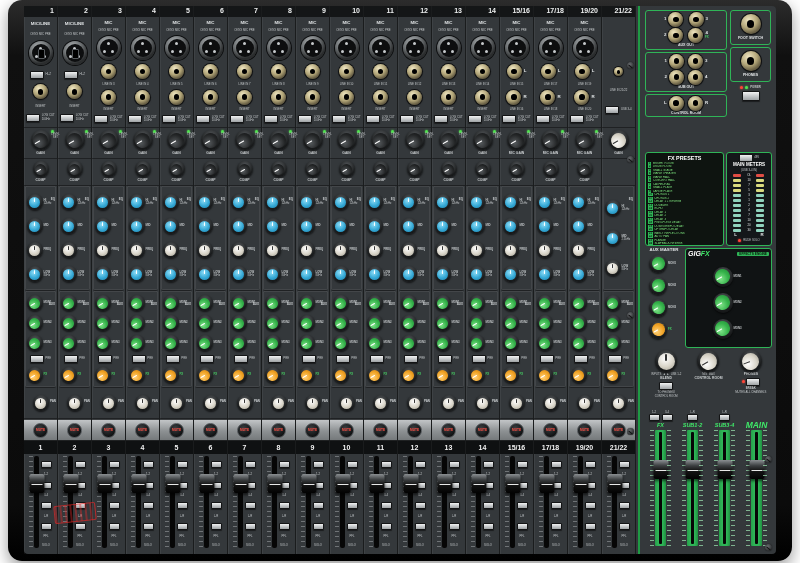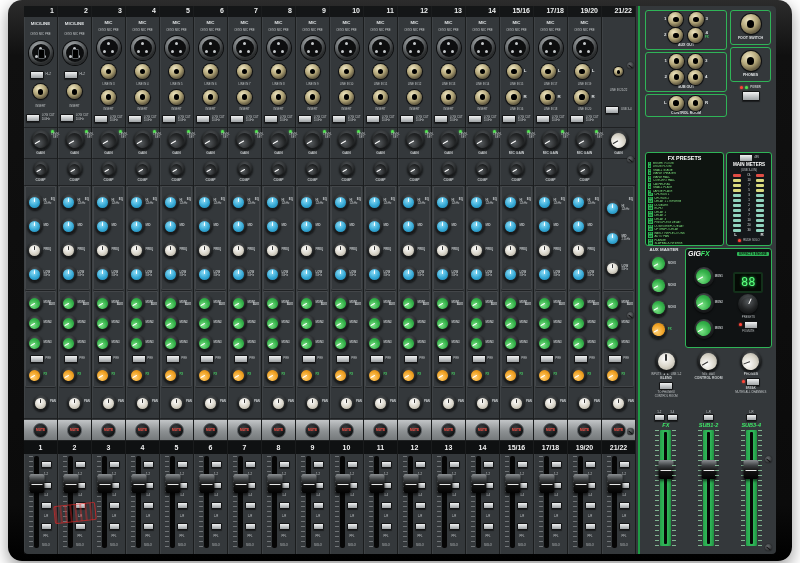--- a/index.html
+++ b/index.html
@@ -3006,32 +3006,20 @@
                 </div>
                 <div class="krow">
                   <div class="knob k20">
                     <div class="cap grn" style="--r:-120deg"></div>
                   </div>
                   <span class="kl">
                     <span class="t2 b">MON3</span>
                   </span>
                 </div>
               </div>
-            <div class="gigR">
-              <div class="seg">88</div>
-              <div class="knob k20">
-                  <div class="cap blk" style="--r:25deg"></div>
-                </div>
-              <div class="t2">PRESETS</div>
-              <div class="swc">
-                <span class="led r"></span>
-                <span class="sw"></span>
-              </div>
-              <div class="t2">FX MUTE</div>
-            </div>
           </div>
         </div>
       </div>
 
       <div class="util">
         <div class="ucol">
           <div class="knob k22">
               <div class="cap wht" style="--r:0deg"></div>
             </div>
           <div class="swc">
@@ -3106,20 +3094,31 @@
             </div>
           </div>
           <div class="mcol">
             <div class="msws">
               <span class="msw">
                 <span class="t2">L-R</span>
                 <span class="sw s"></span>
               </span>
             </div>
             <div class="mlb">SUB3-4</div>
+            <div class="mfad">
+              <span class="mscale"></span>
+              <span class="mtrack">
+                <span class="fcap" style="top:26%"></span>
+              </span>
+              <span class="mscale"></span>
+            </div>
+          </div>
+          <div class="mcol">
+            <div class="msws"></div>
+            <div class="mlb big">MAIN</div>
             <div class="mfad">
               <span class="mscale"></span>
               <span class="mtrack">
                 <span class="fcap" style="top:26%"></span>
               </span>
               <span class="mscale"></span>
             </div>
           </div>
         </div>
     </div>

